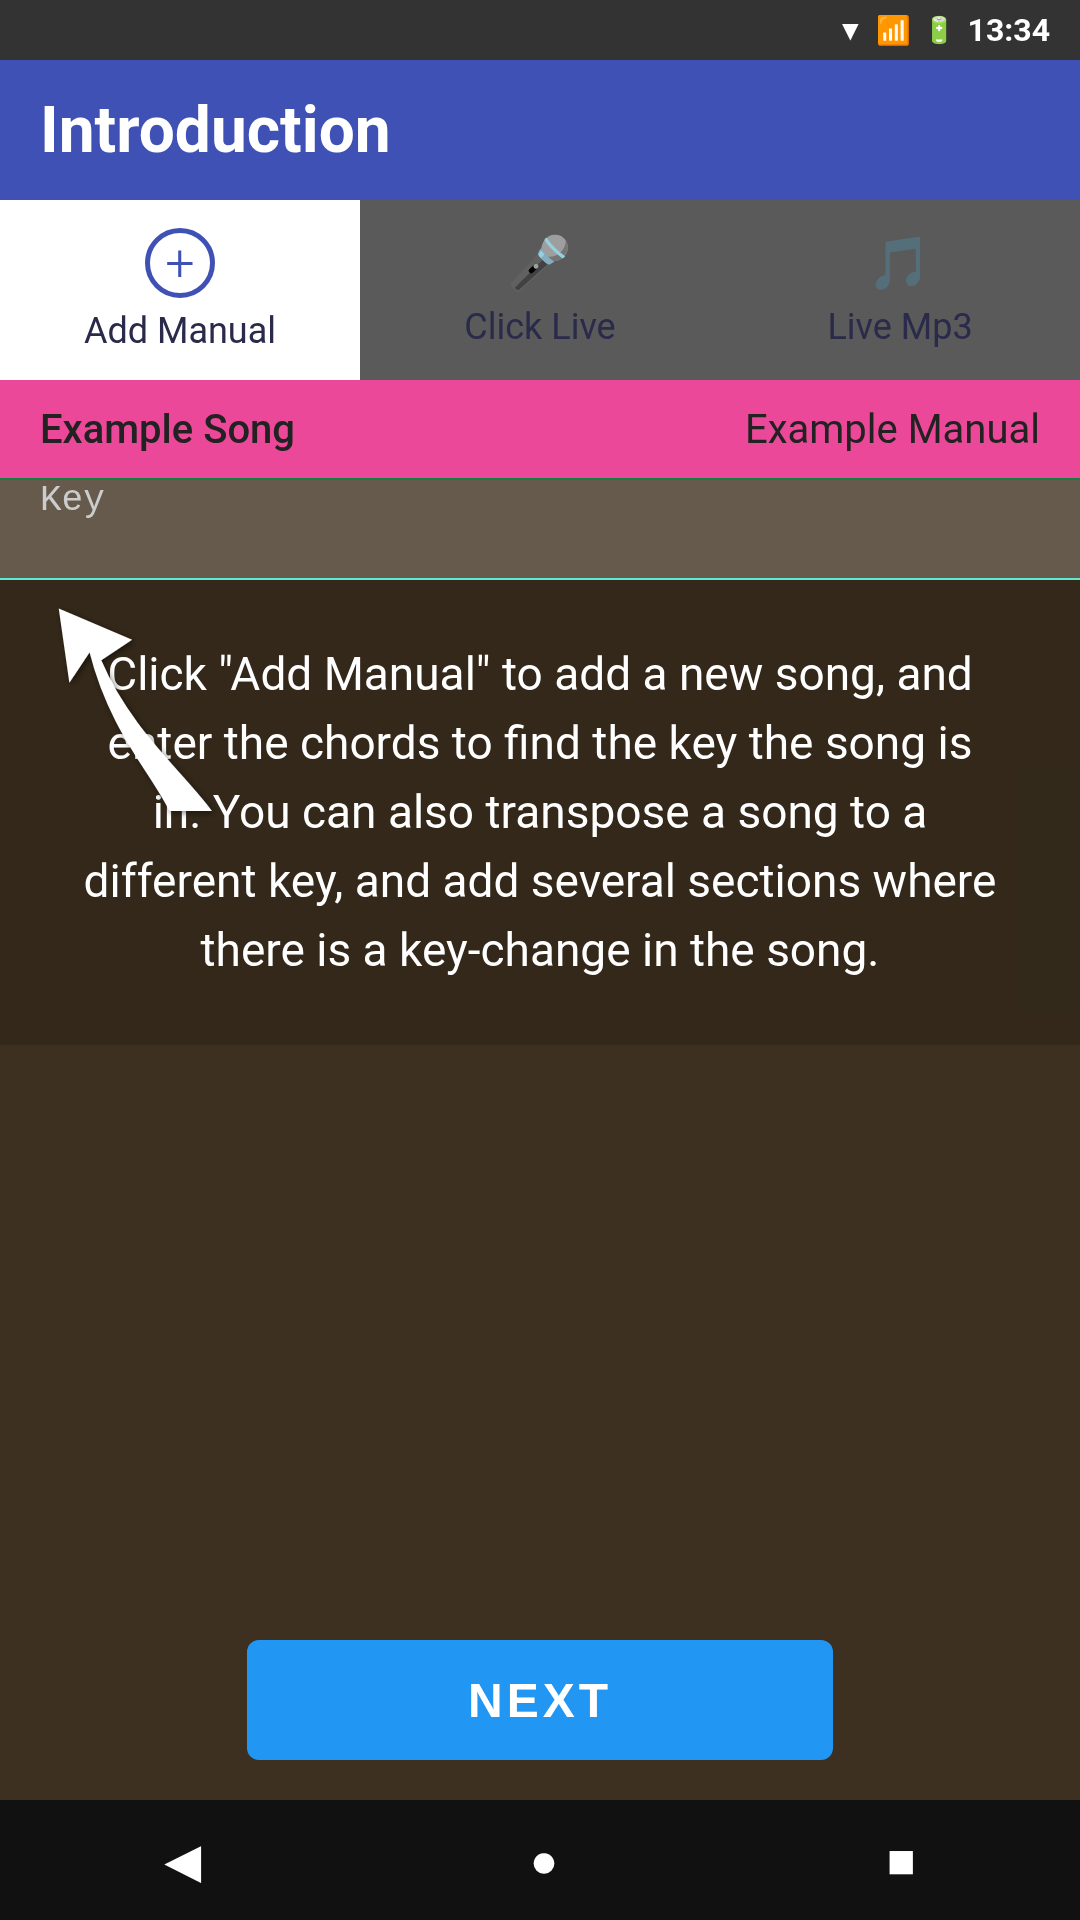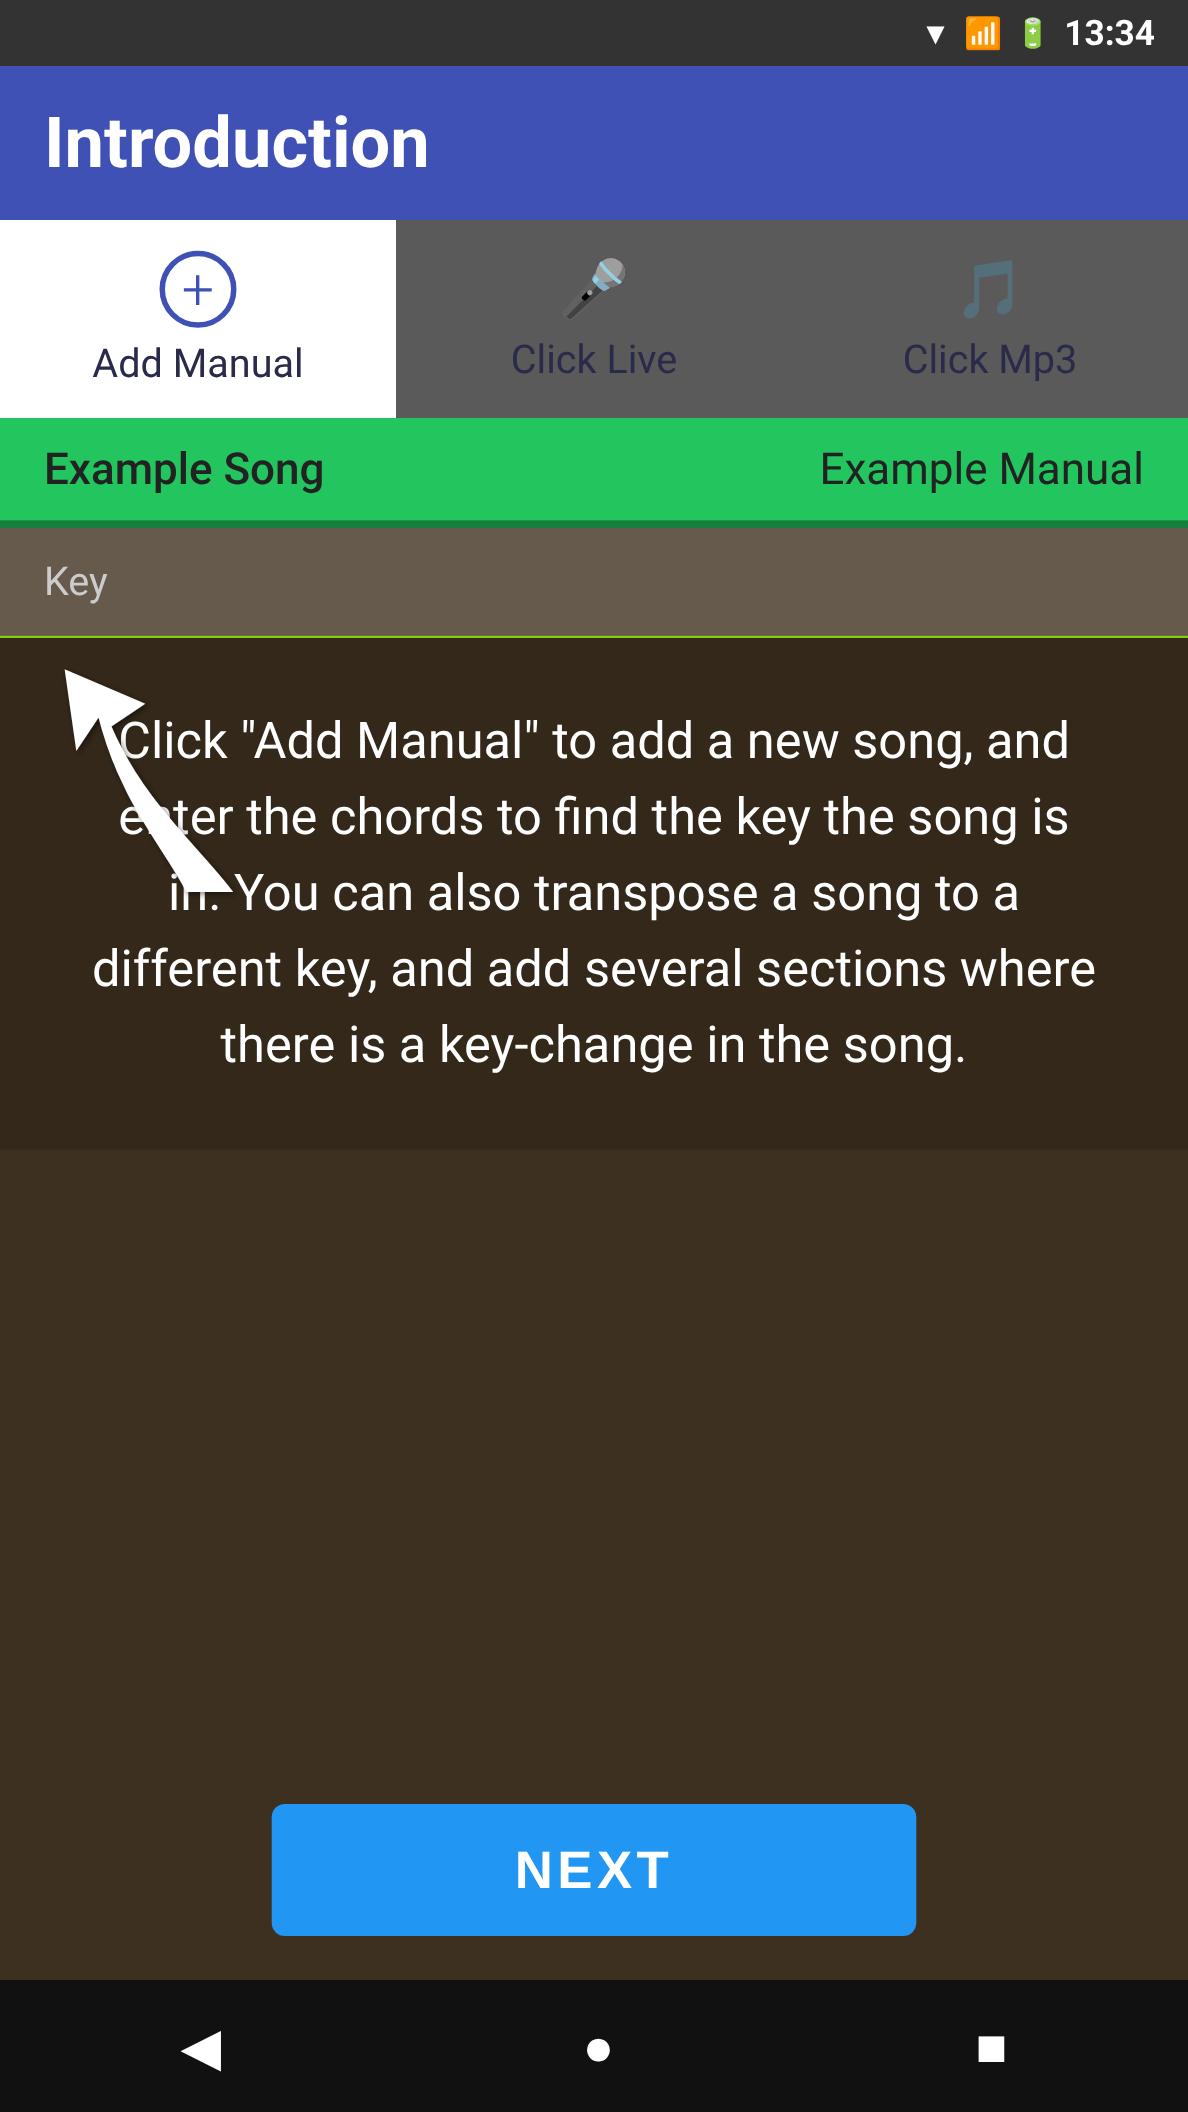--- a/index.html
+++ b/index.html
@@ -93,47 +93,48 @@
       font-weight: 400;
     }
 
     .tab.active .tab-label {
       color: #2a2a4a;
     }
 
     .song-row {
       width: 100%;
       height: 100px;
-      background: #22c55e;
+      background: #ec4899;
       display: flex;
       align-items: center;
       justify-content: space-between;
       padding: 0 40px;
-      border-bottom: 7px solid #15803d;
+      border-bottom: 2px solid #15803d;
     }
 
     .song-title {
       font-size: 40px;
       color: #222;
       font-weight: 500;
     }
 
     .song-artist {
       font-size: 40px;
       color: #222;
     }
 
     .song-row-2 {
       width: 100%;
       height: 100px;
       background: rgba(200, 190, 180, 0.3);
       display: flex;
-      align-items: center;
+      align-items: flex-start;
       padding: 0 40px;
-      border-bottom: 2px solid #84cc16;
+      border-bottom: 2px solid #5eead4;
+      font-family: Liberation Mono, monospace;
     }
 
     .song-key {
       font-size: 36px;
       color: #ccc;
     }
 
     
     .overlay-area {
       position: relative;
@@ -250,21 +251,21 @@
     <span class="tab-label">Add Manual</span>
   </div>
 
   <div class="tab">
     <span class="tab-icon">🎤</span>
     <span class="tab-label">Click Live</span>
   </div>
 
   <div class="tab">
     <span class="tab-icon">🎵</span>
-    <span class="tab-label">Click Mp3</span>
+    <span class="tab-label">Live Mp3</span>
   </div>
 </div>
 
 <div class="overlay-area">
 
   <div class="song-row">
     <span class="song-title">Example Song</span>
     <span class="song-artist">Example Manual</span>
   </div>
 

